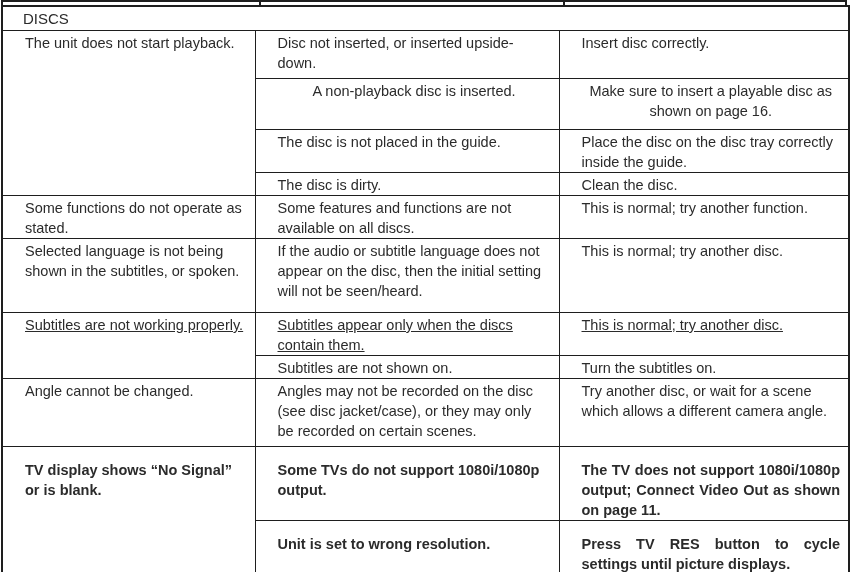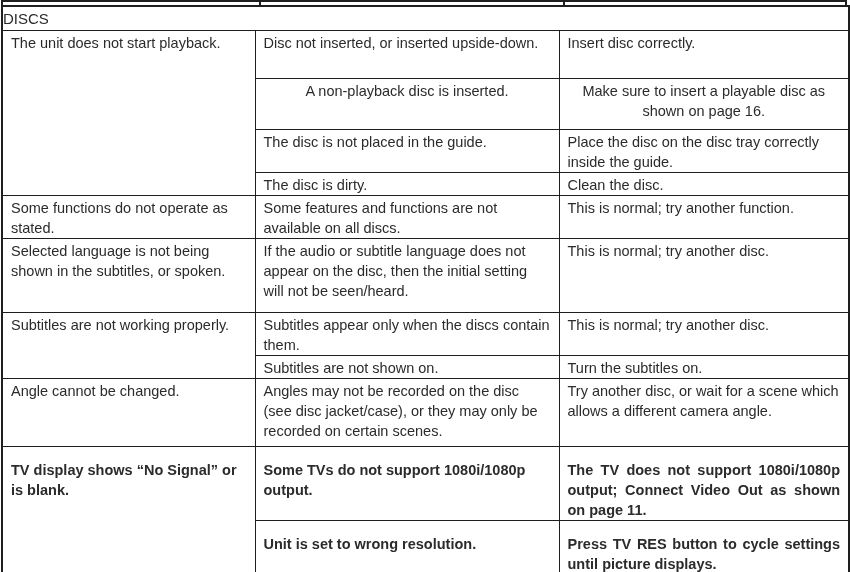--- a/index.html
+++ b/index.html
@@ -46,38 +46,38 @@
     border-collapse: collapse;
     table-layout: fixed;
     border: 2px solid #1e1e1e;
   }
   .ts-table col.c1 { width: 253px; }
   .ts-table col.c2 { width: 304px; }
   .ts-table col.c3 { width: 290px; }
   .ts-table td {
     border: 1.2px solid #1e1e1e;
     vertical-align: top;
-    padding: 2px 8px 0 8px;
+    padding: 2px 8px 0 22px;
     font-size: 14.5px;
     line-height: 20px;
     overflow: hidden;
   }
   td.section {
     font-size: 15px;
     line-height: 19px;
-    padding: 2px 0;
+    padding: 2px 20px;
   }
   tr.h23  { height: 23px; }
   tr.h48  { height: 48px; }
   tr.h51  { height: 51px; text-align: center; }
   tr.h43  { height: 43px; }
   tr.h22  { height: 22px; border-radius: 10px; }
   tr.h41  { height: 41px; }
   tr.h65  { height: 74px; }
-  tr.h42  { height: 42px; }
+  tr.h42  { height: 42px; text-decoration: underline; }
   tr.h68  { height: 68px; margin-top: 36px; }
   tr.h73  { height: 73px; }
   tr.h52  { height: 52px; }
   tr.row-tv td { padding-top: 13px; font-weight: bold; }
   td.just { text-align: justify; }
 </style>
 </head>
 <body>
 
 <div class="page">

